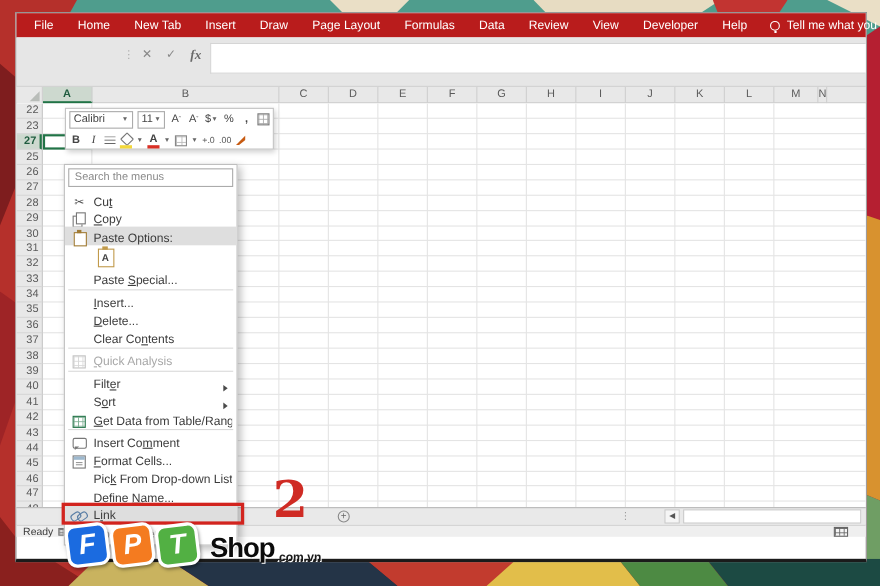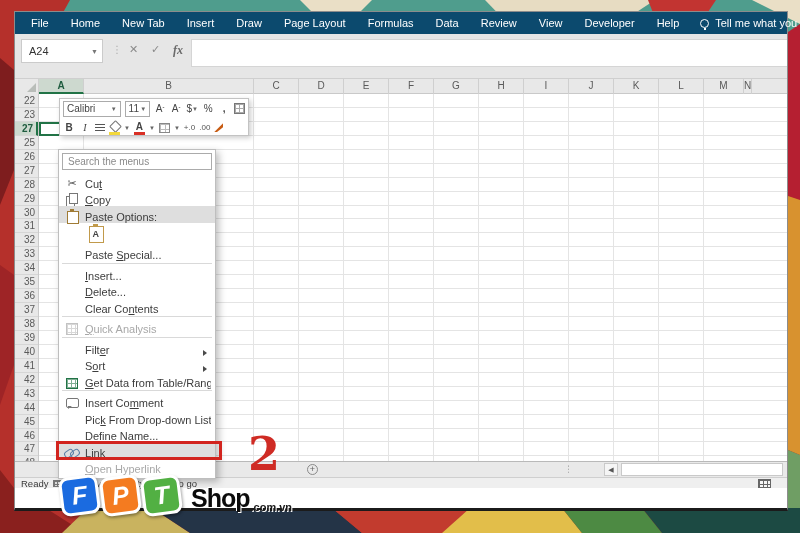--- a/index.html
+++ b/index.html
@@ -36,21 +36,21 @@
   .qicon { position:relative; width:14px; height:14px; display:inline-block; }
   .ic-save::before { content:""; position:absolute; left:2px; top:2px; width:10px; height:10px; border:1.5px solid #fff; }
   .ic-save::after  { content:""; position:absolute; left:5px; top:3px; width:4px; height:3px; background:#fff; }
   .ic-undo::before { content:"↶"; color:#fff; font-size:12px; position:absolute; top:-1px; left:1px;}
   .ic-undo::after  { content:"▾"; color:#fff; font-size:6px; position:absolute; right:-6px; top:3px;}
   .ic-redo::before { content:"↷"; color:#74A98B; font-size:12px; position:absolute; top:-1px; left:1px;}
   .ic-custom::before { content:"▾"; color:#fff; font-size:7px; position:absolute; left:3px; top:3px; }
   .ic-custom::after  { content:""; position:absolute; left:2px; top:2px; width:8px; height:1px; background:#fff; }
   .wtitle { position:absolute; left:440px; top:5px; font-size:11px; color:#fff; white-space:nowrap; }
 
-  .ribbonbar { height:22px; background:#0c4a6e; display:flex; align-items:center; padding-left:5px; }
+  .ribbonbar { height:22px; background:#b91c1c; display:flex; align-items:center; padding-left:5px; }
   .rtab { color:#fff; font-size:11px; padding:0 11px; line-height:22px; white-space:nowrap; cursor:default; }
   .tellme { display:flex; align-items:center; color:#fff; font-size:11px; margin-left:10px; gap:6px; white-space:nowrap;}
   .bulb { width:9px; height:9px; border:1.2px solid #fff; border-radius:50%; position:relative; }
   .bulb::after { content:""; position:absolute; left:2.5px; top:8px; width:2px; height:2px; background:#fff; }
 
   
   .frow { position:relative; height:45px; background:#E6E6E6; border-bottom:1px solid #CFCFCF; }
   .namebox { position:absolute; left:6px; top:5px; width:82px; height:24px; background:#fff; border:1px solid #CBCBCB;
              font-size:11px; color:#333; display:flex; align-items:center; padding-left:7px; }
   .namebox .dd { position:absolute; right:4px; top:8px; font-size:7px; color:#777; }
@@ -221,24 +221,20 @@
       <span class="rtab">View</span>
       <span class="rtab">Developer</span>
       <span class="rtab">Help</span>
       <span class="tellme">
         <span class="bulb"></span>
         <span>Tell me what you want to do</span>
       </span>
     </div>
 
   <div class="frow">
-    <div class="namebox">
-      <span>A24</span>
-      <span class="dd">▼</span>
-    </div>
     <span class="fdots">⋮</span>
     <span class="fbtn" style="left:114px">✕</span>
     <span class="fbtn" style="left:136px">✓</span>
     <span class="fbtn fx" style="left:158px">fx</span>
     <div class="ffield"></div>
   </div>
 
   <div class="colhdr">
 
   <div class="chcell corner" style="width: 24px;"></div>
@@ -452,20 +448,26 @@
           <span class="mil"><u>G</u>et Data from Table/Range...</span>
         </div>
         <div class="msep"></div>
         <div class="mi">
           <span class="mic">
             <span class="mi-ic-comment"></span>
           </span>
           <span class="mil">Insert Co<u>m</u>ment</span>
         </div>
         <div class="mi">
+          <span class="mic">
+            <span class="mi-ic-fmtcells"></span>
+          </span>
+          <span class="mil"><u>F</u>ormat Cells...</span>
+        </div>
+        <div class="mi">
           <span class="mic"></span>
           <span class="mil">Pic<u>k</u> From Drop-down List...</span>
         </div>
         <div class="mi">
           <span class="mic"></span>
           <span class="mil">Define <u>N</u>ame...</span>
         </div>
         <div class="mi hl">
           <span class="mic">
             <span class="mi-ic-link"></span>

